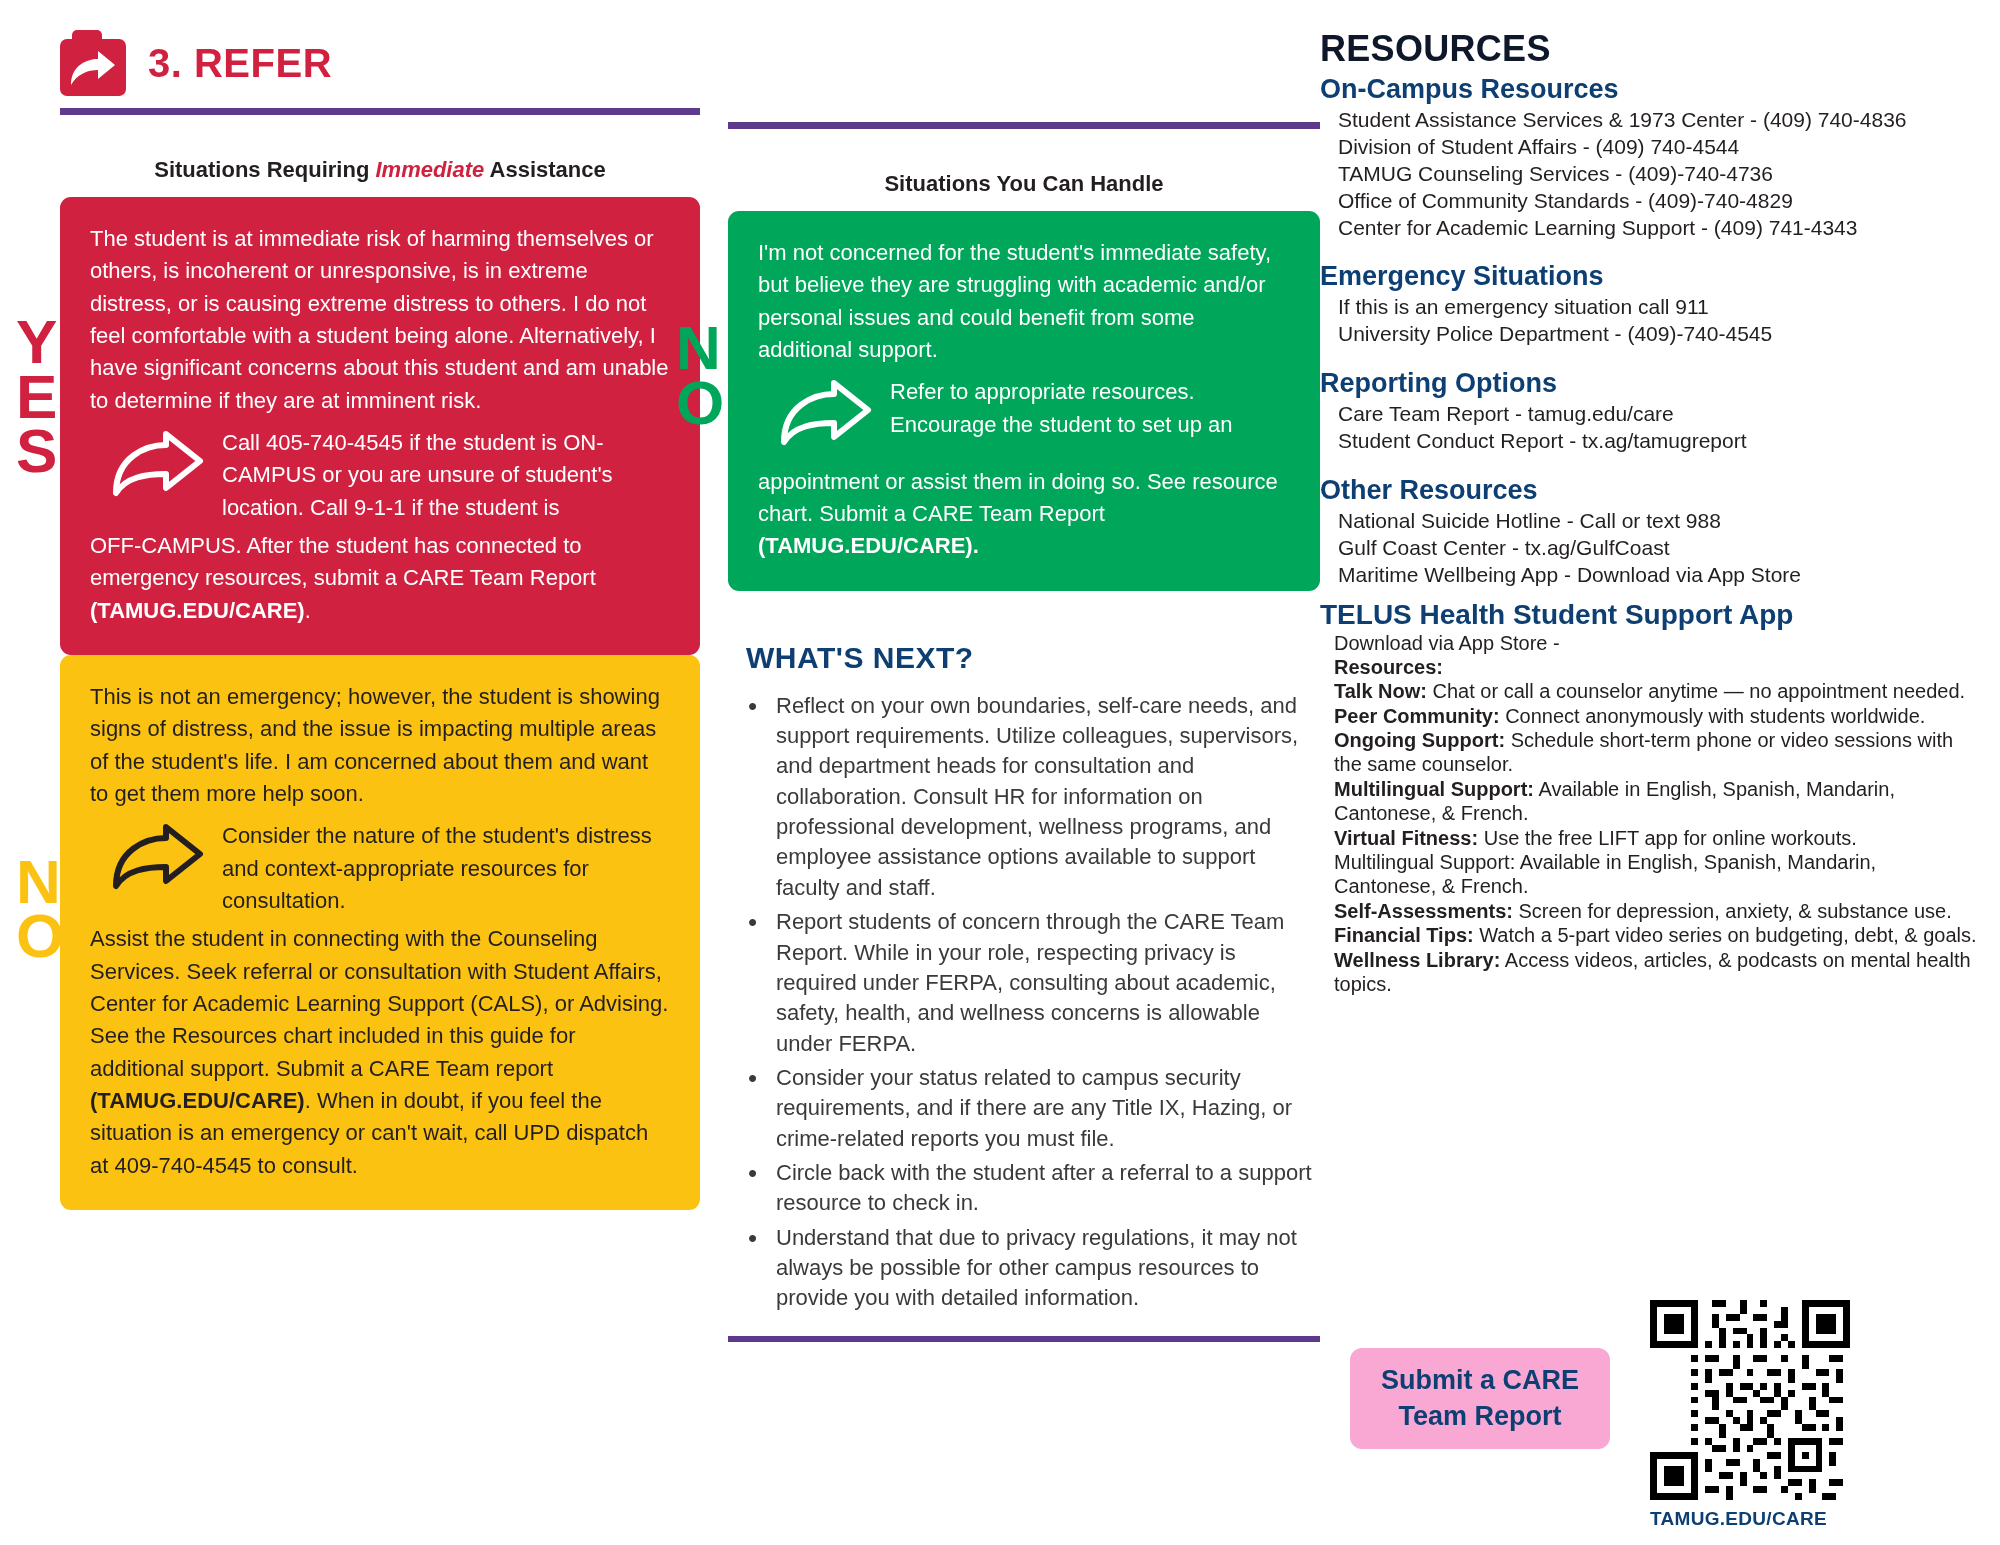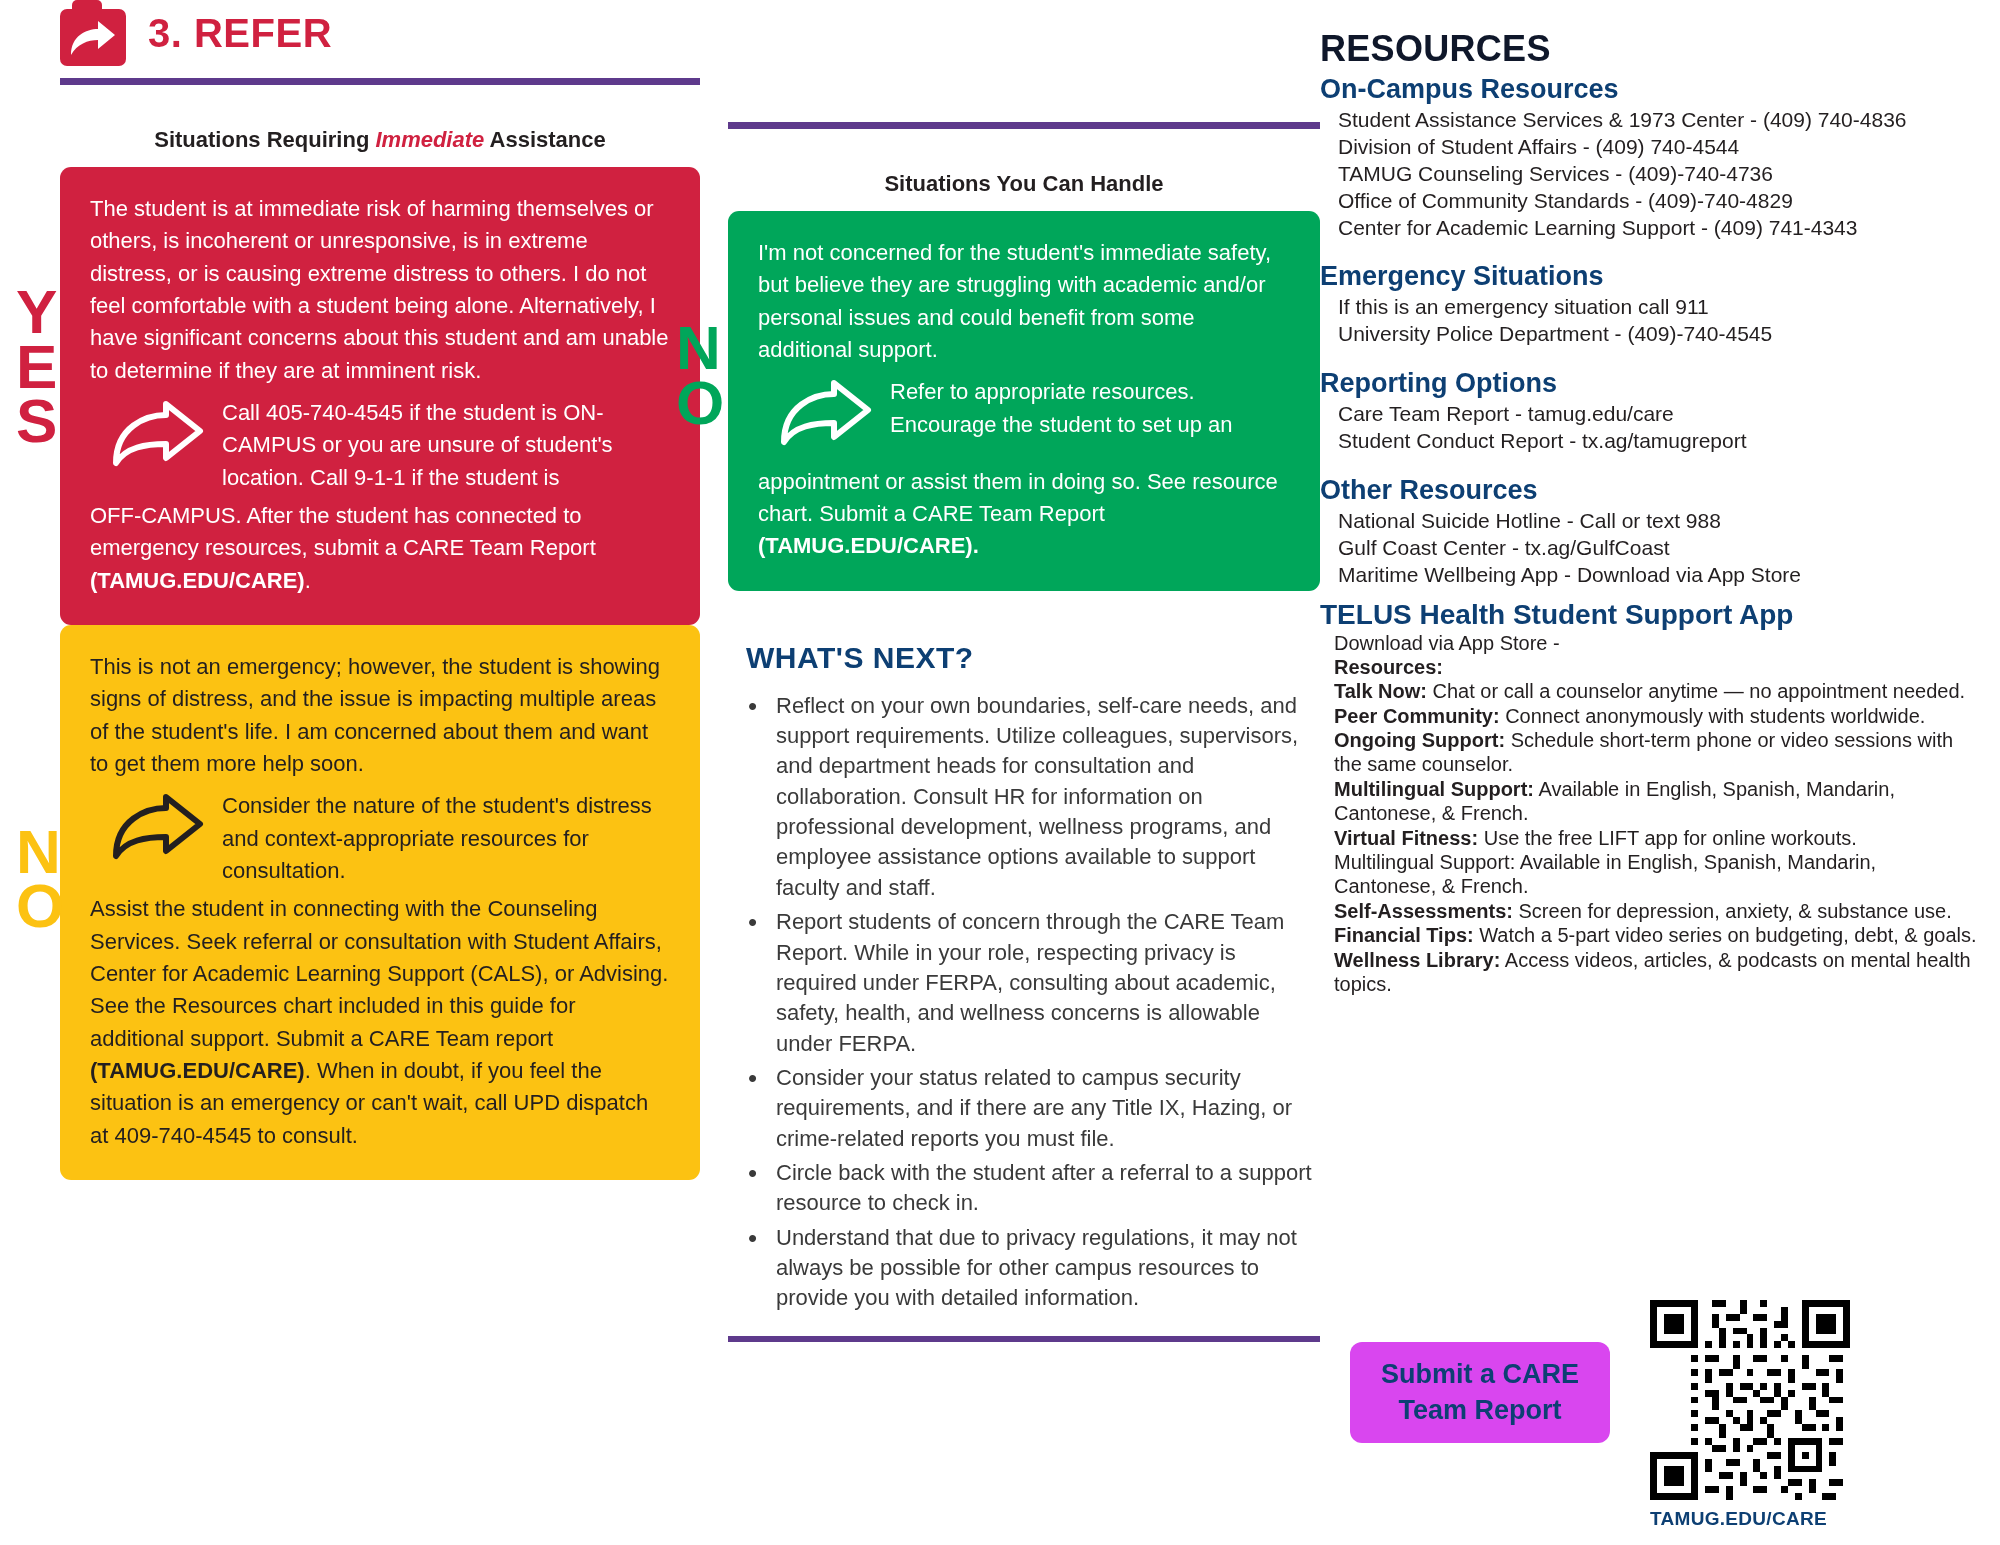--- a/index.html
+++ b/index.html
@@ -11,21 +11,21 @@
     overflow: hidden;
   }
   .page { position: relative; width: 2000px; height: 1545px; }
 
   
   .col-left   { position: absolute; left: 60px;   top: 0;   width: 640px;  height: 1545px; }
   .col-mid    { position: absolute; left: 700px;  top: 0;   width: 620px;  height: 1545px; padding-left: 28px; }
   .col-right  { position: absolute; left: 1320px; top: 0;   width: 660px;  height: 1545px; }
 
   
-  .header-row { display: flex; align-items: center; gap: 22px; }
+  .header-row { display: flex; align-items: center; gap: 22px; padding-top: 30px; }
   .folder-icon { position: relative; width: 66px; height: 66px; flex: 0 0 66px; }
   .folder-icon .tab {
     position: absolute; left: 12px; top: 0; width: 30px; height: 14px;
     background: #d02140; border-radius: 5px 5px 0 0;
   }
   .folder-icon .body {
     position: absolute; left: 0; top: 9px; width: 66px; height: 57px;
     background: #d02140; border-radius: 7px;
   }
   .folder-icon svg { position: absolute; left: 8px; top: 18px; }
@@ -108,22 +108,22 @@
     font-size: 28px; font-weight: bold; color: #0d3f73; margin-top: 10px;
   }
   .telus-body { margin-left: 14px; font-size: 20px; line-height: 1.22; color: #231f20; }
   .telus-body div { margin-bottom: 0; }
   .telus-body b { font-weight: bold; }
 
   .footer-area {
     position: absolute; left: 1320px; top: 1290px; width: 660px; height: 250px;
   }
   .care-button {
-    position: absolute; left: 30px; top: 52px;
-    background: #d946ef; color: #0d3f73;
+    position: absolute; left: 30px; top: 58px;
+    background: #f9a8d4; color: #0d3f73;
     font-size: 27px; font-weight: bold; text-align: center;
     padding: 14px 22px; border-radius: 12px; line-height: 1.35;
     width: 260px;
   }
   .qr { position: absolute; left: 330px; top: 10px; width: 200px; height: 200px; }
   .qr-url {
     position: absolute; left: 330px; top: 218px; width: 200px;
     text-align: left; font-size: 19px; font-weight: bold; color: #0d3f73;
     letter-spacing: .3px;
   }

